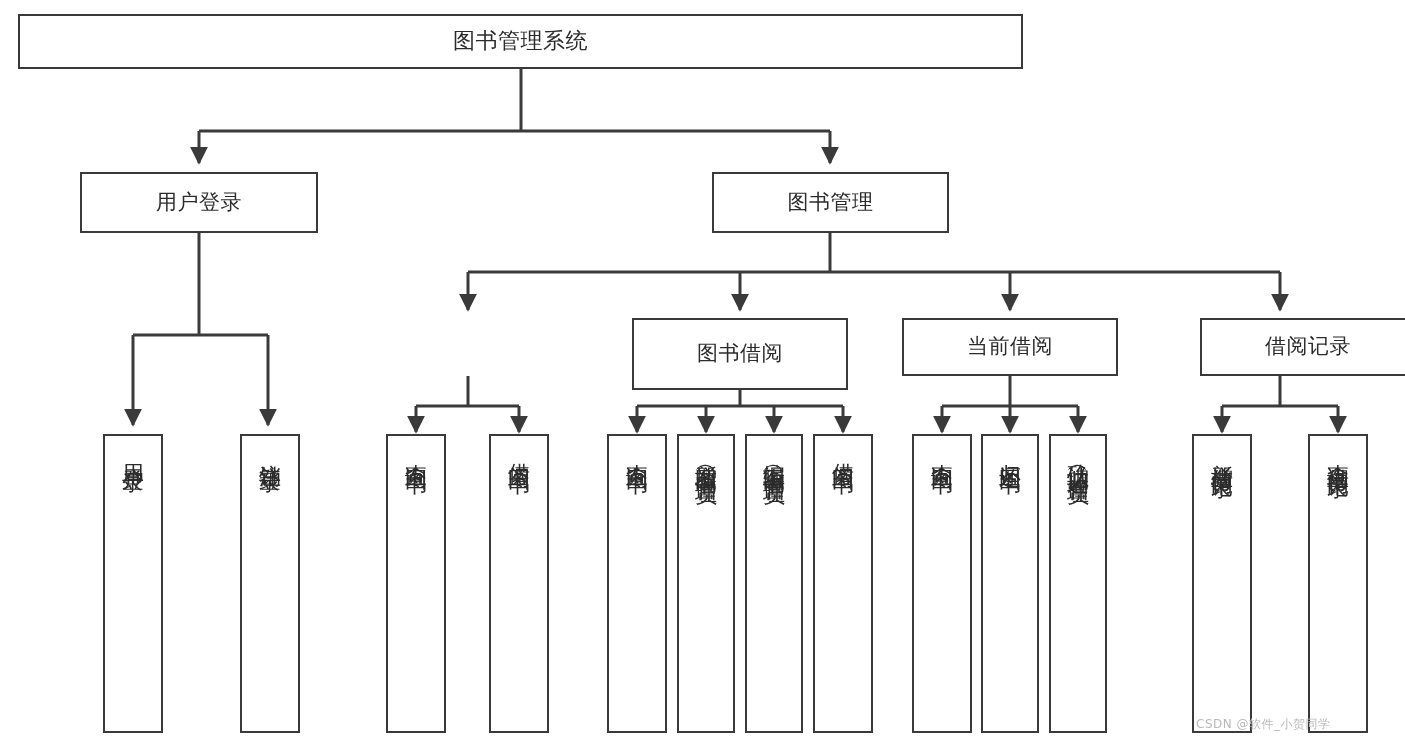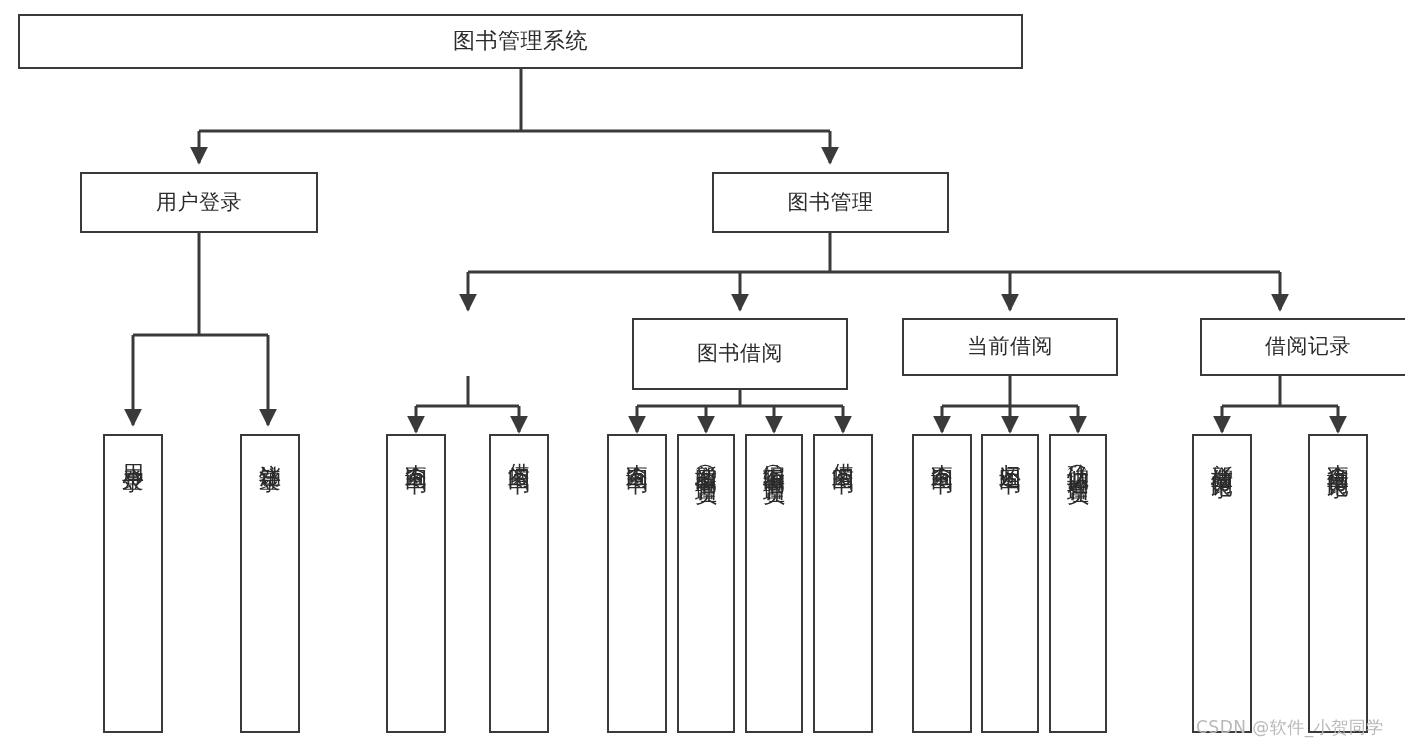--- a/index.html
+++ b/index.html
@@ -53,21 +53,21 @@
   .node.leaf .node-label {
     writing-mode: vertical-rl;
     text-orientation: upright;
     font-size: 22px;
     letter-spacing: 3px;
     line-height: 1;
   }
   .watermark {
     position: absolute;
     color: #b9b9b9;
-    font-size: 17px;
+    font-size: 12px;
     white-space: nowrap;
     z-index: 3;
     letter-spacing: 0.5px;
   }
 </style>
 </head>
 <body>
 
 <div id="diagram-root">
 

